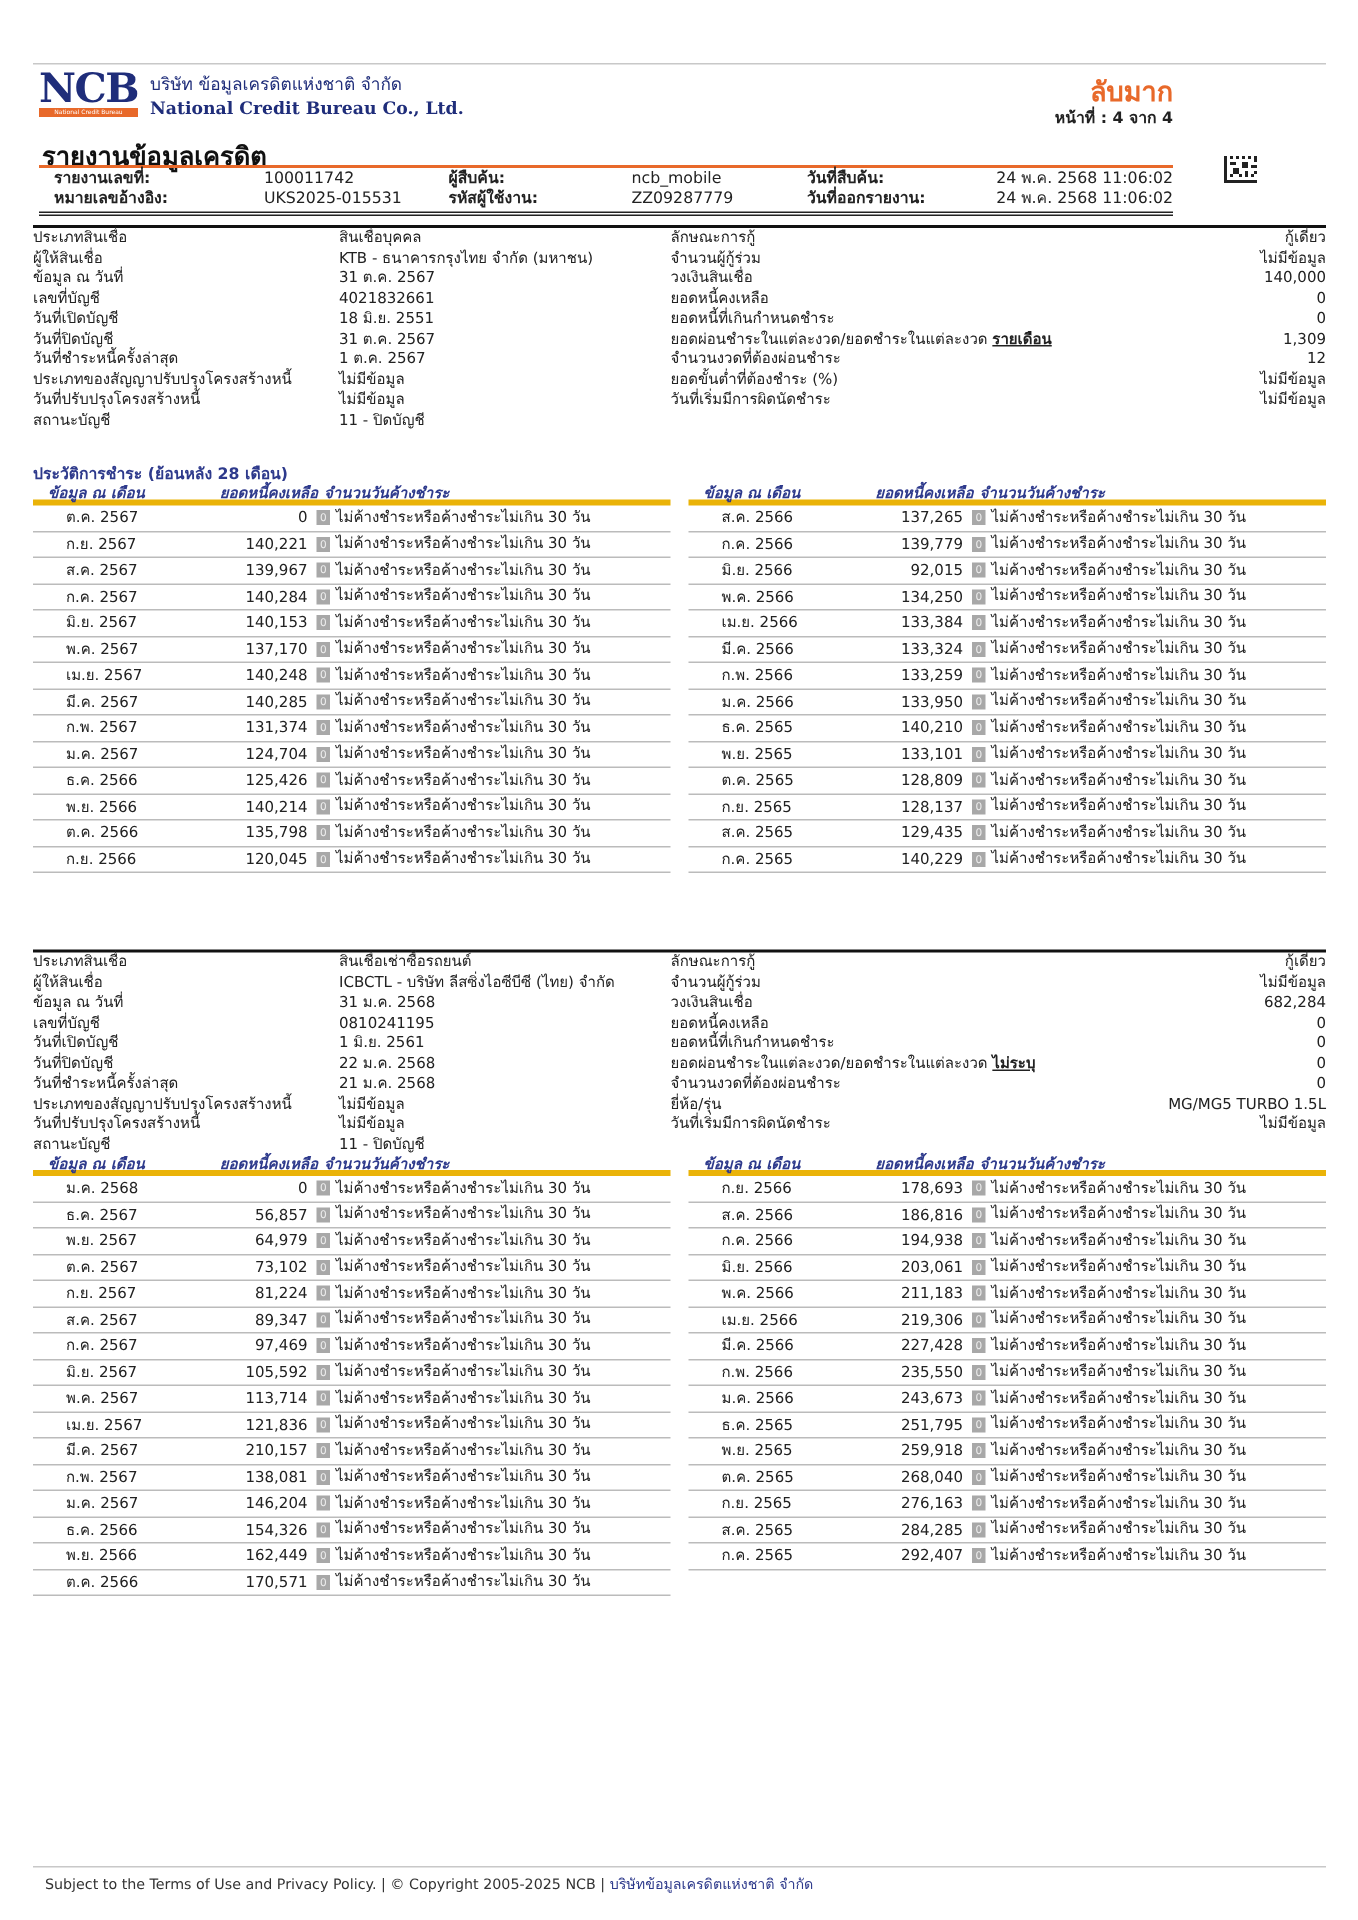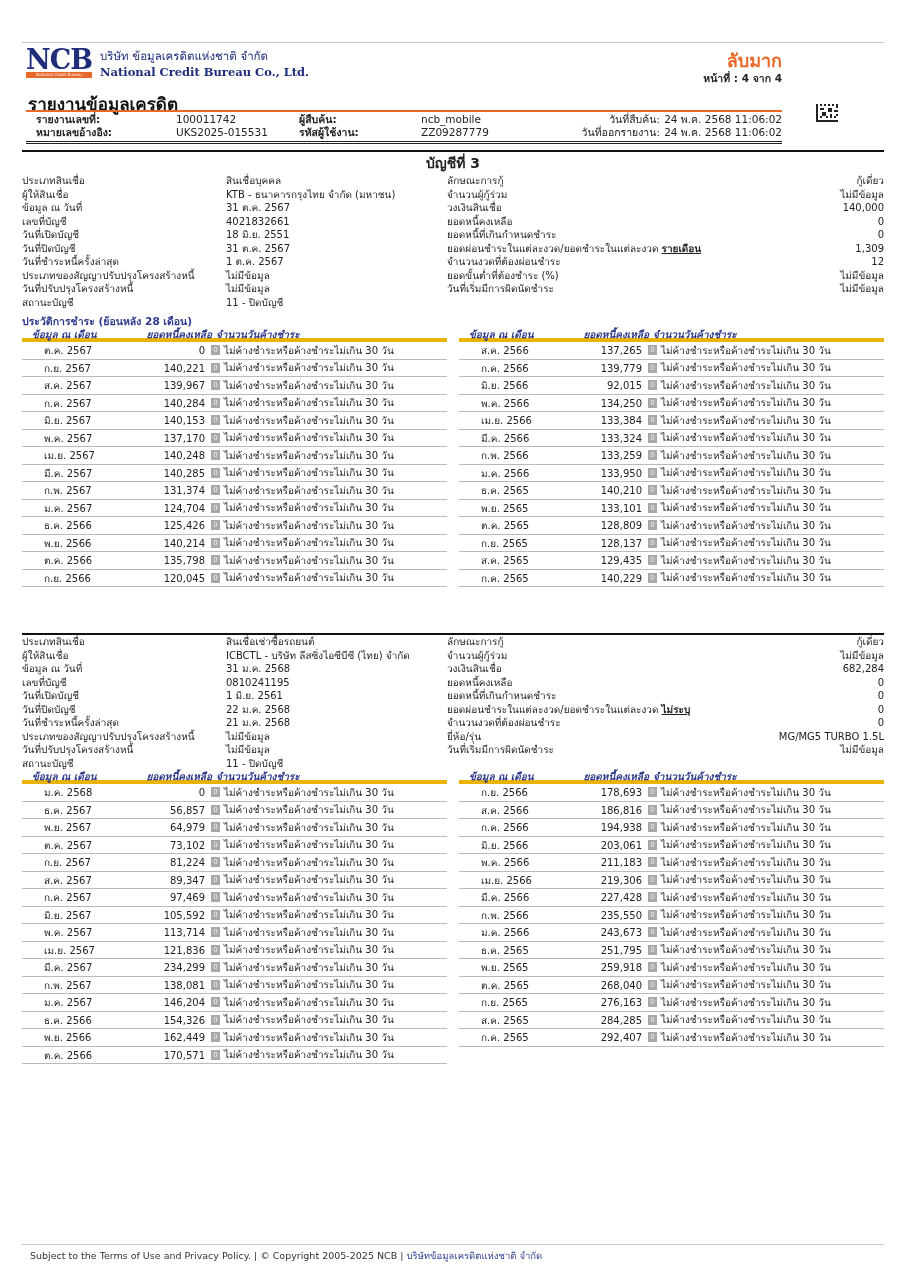--- a/index.html
+++ b/index.html
@@ -15,36 +15,36 @@
   .pageno { position: absolute; right: 123px; top: 70px; font-weight: bold; font-size: 10.5px; }
   .report-title { position: absolute; left: 28px; top: 90px; font-size: 17px; font-weight: bold; color: #111; }
   .qr { position: absolute; left: 816px; top: 104px; width: 22px; height: 18px; }
   .orange-line { position: absolute; left: 26px; top: 110px; width: 756px; height: 2px; background: #e8692a; }
   .meta { position: absolute; left: 26px; top: 113px; width: 756px; border-bottom: 3px double #222; padding-bottom: 2px; }
   .meta-row { display: flex; height: 13px; line-height: 13px; font-size: 10.5px; }
   .meta-row .l1 { width: 150px; padding-left: 10px; font-weight: bold; }
   .meta-row .v1 { width: 123px; }
   .meta-row .l2 { width: 122px; font-weight: bold; }
   .meta-row .v2 { width: 117px; }
-  .meta-row .l3 { width: 122px; font-weight: normal; text-align: right; }
+  .meta-row .l3 { width: 122px; font-weight: bold; }
   .meta-row .v3 { width: 122px; text-align: right; }
 
   .acct { position: absolute; left: 22px; width: 862px; }
   .acct-rule { height: 2px; background: #111; }
   .acct-title { text-align: center; font-weight: bold; font-size: 14px; height: 22px; line-height: 22px; }
   .info { display: flex; }
   .info-left { width: 425px; }
   .info-right { width: 437px; }
   .irow { display: flex; height: 13.5px; line-height: 13.5px; font-size: 10px; white-space: nowrap; }
   .irow .k { width: 204px; }
   .irow .v { flex: 1; }
   .info-right .irow .k { width: 320px; }
   .info-right .irow .v { text-align: right; }
   .u { text-decoration: underline; font-weight: bold; }
-  .hist-title { color: #2e3a8c; font-weight: bold; font-size: 10.5px; height: 14px; line-height: 14px; margin-top: 5px; }
+  .hist-title { color: #2e3a8c; font-weight: bold; font-size: 10.5px; height: 14px; line-height: 14px; margin-top: 22px; }
   .hist { display: flex; }
   .hcol { width: 425px; }
   .hcol + .hcol { margin-left: 12px; width: 425px; }
   .hhead { display: flex; color: #2e3a8c; font-weight: bold; font-size: 10px; height: 14px; line-height: 14px; border-bottom: 4px solid #eab308; font-style: italic; }
   .hhead .c1 { width: 100px; text-align: left; padding-left: 10px; }
   .hhead .c2 { width: 90px; text-align: right; padding-right: 0; }
   .hhead .c3 { flex: 1; padding-left: 4px; }
   .hrow { display: flex; font-size: 10px; height: 17.5px; line-height: 17px; border-bottom: 1px solid #bbb; }
   .hrow .c1 { width: 100px; padding-left: 22px; }
   .hrow .c2 { width: 83px; text-align: right; }
@@ -109,21 +109,20 @@
     <span class="v1">UKS2025-015531</span>
     <span class="l2">รหัสผู้ใช้งาน:</span>
     <span class="v2">ZZ09287779</span>
     <span class="l3">วันที่ออกรายงาน:</span>
     <span class="v3">24 พ.ค. 2568 11:06:02</span>
   </div>
 </div>
 
 <div class="acct" id="acct0" style="top:150px;">
     <div class="acct-rule"></div>
-    <div class="acct-title">บัญชีที่ 3</div>
     <div class="info">
       <div class="info-left">
         <div class="irow">
           <span class="k">ประเภทสินเชื่อ</span>
           <span class="v">สินเชื่อบุคคล</span>
         </div>
         <div class="irow">
           <span class="k">ผู้ให้สินเชื่อ</span>
           <span class="v">KTB - ธนาคารกรุงไทย จำกัด (มหาชน)</span>
         </div>
@@ -607,21 +606,21 @@
         <div class="hrow">
           <span class="c1">เม.ย. 2567</span>
           <span class="c2">121,836</span>
           <span class="c3">
             <span class="badge">0</span>
             <span>ไม่ค้างชำระหรือค้างชำระไม่เกิน 30 วัน</span>
           </span>
         </div>
         <div class="hrow">
           <span class="c1">มี.ค. 2567</span>
-          <span class="c2">234,299</span>
+          <span class="c2">210,157</span>
           <span class="c3">
             <span class="badge">0</span>
             <span>ไม่ค้างชำระหรือค้างชำระไม่เกิน 30 วัน</span>
           </span>
         </div>
         <div class="hrow">
           <span class="c1">ก.พ. 2567</span>
           <span class="c2">138,081</span>
           <span class="c3">
             <span class="badge">0</span>

